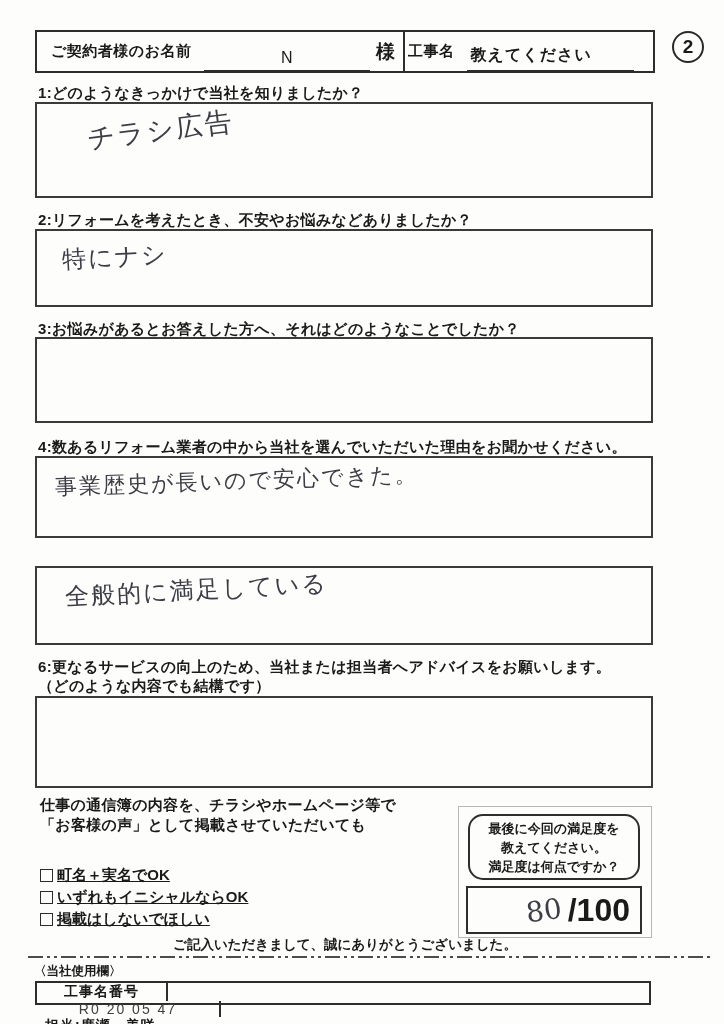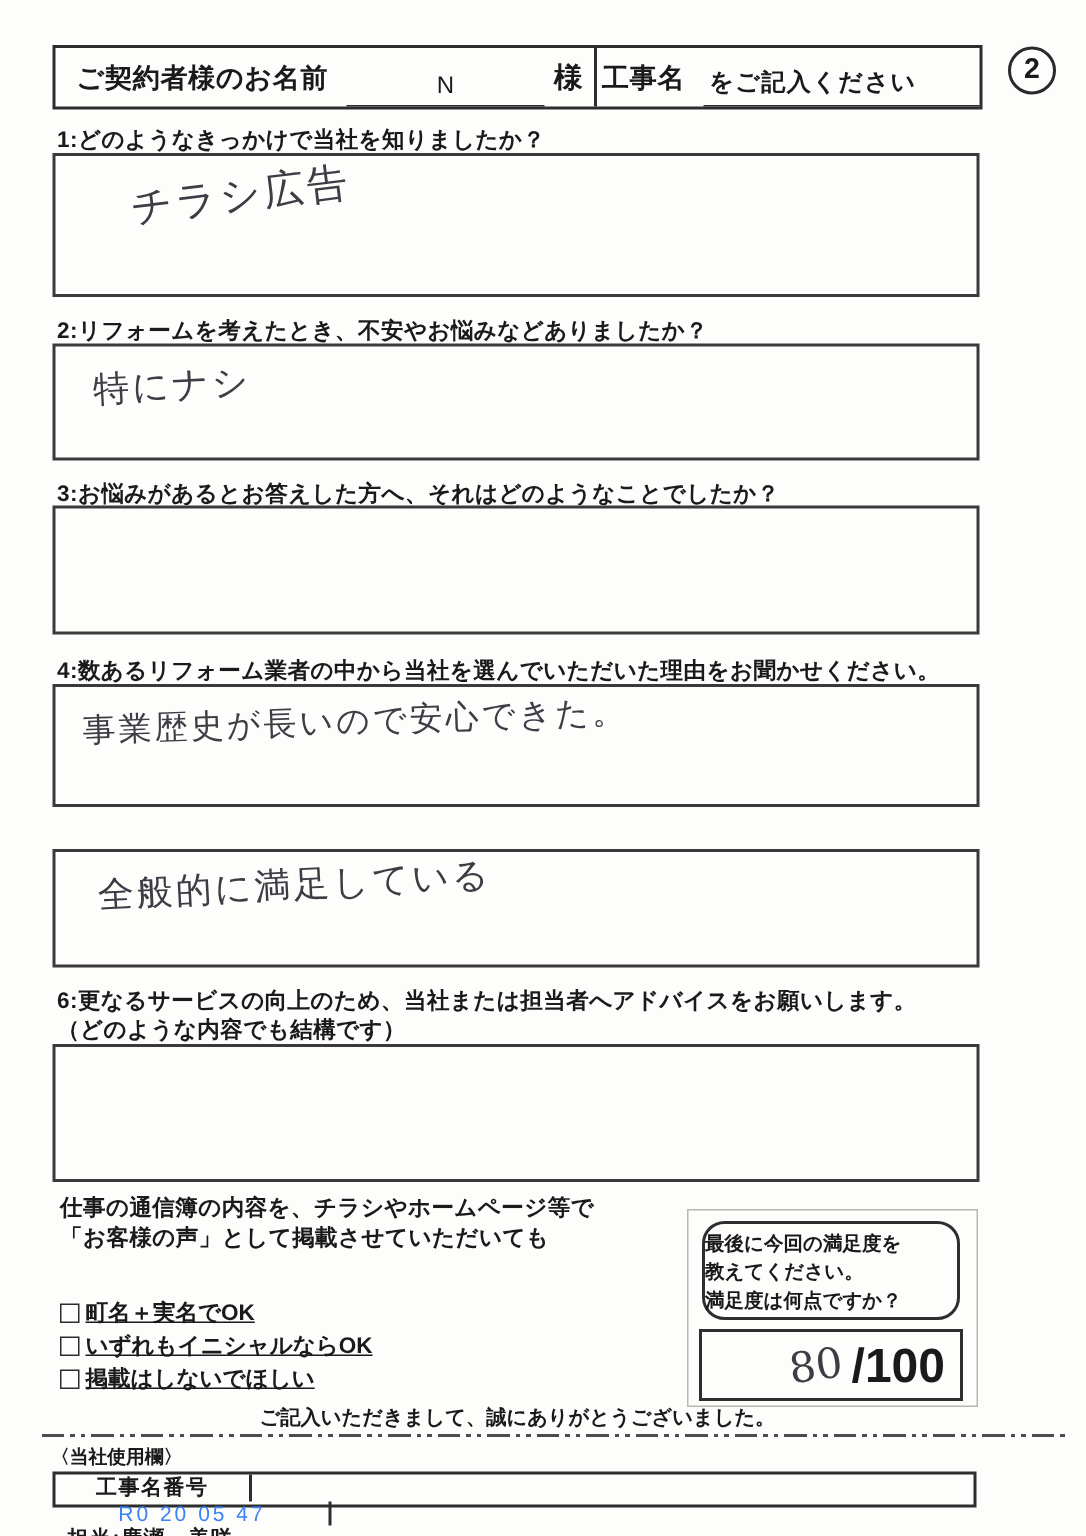--- a/index.html
+++ b/index.html
@@ -18,21 +18,21 @@
   
   .header-box {
     left: 35px; top: 30px; width: 620px; height: 43px;
     border: 2px solid #2d2d2d;
     display: flex; align-items: stretch;
     background: #fdfdfc;
   }
   .header-cell { display: flex; align-items: center; }
   .header-cell.left { width: 368px; border-right: 2px solid #2d2d2d; padding-left: 14px; }
   .header-cell.right { flex: 1; padding-left: 3px; }
-  .hdr-label { font-size: 18px; font-weight: 700; letter-spacing: .5px; white-space: nowrap; text-align: right; }
+  .hdr-label { font-size: 15px; font-weight: 700; letter-spacing: .5px; white-space: nowrap; text-align: right; }
   .name-underline {
     flex: 1; margin: 0 6px 0 12px; align-self: flex-end;
     border-bottom: 1.5px solid #2d2d2d;
     text-align: center; font-size: 16px; padding-bottom: 3px;
   }
   .honorific { font-size: 19px; font-weight: 700; margin-right: 8px; align-self: center; }
   .work-underline {
     margin-left: 12px; align-self: flex-end;
     border-bottom: 1.5px solid #2d2d2d;
     font-size: 16px; font-weight: 700; letter-spacing: 1px;
@@ -64,21 +64,21 @@
     width: 13px; height: 13px; border: 1.7px solid #2c2c2c;
     margin-right: 4px; flex: none; background: #fdfdfc;
   }
   .cb .tick { position: absolute; left: -7px; top: -26px; overflow: visible; }
 
   
   .sat-outer { left: 458px; top: 806px; width: 194px; height: 132px; border: 1.5px solid #b7b7b3; }
   .sat-bubble {
     left: 468px; top: 814px; width: 172px; height: 66px;
     border: 2px solid #2e2e2e; border-radius: 15px;
-    display: flex; flex-direction: column; align-items: flex-start; justify-content: center;
+    display: flex; flex-direction: column; align-items: center; justify-content: center;
     font-size: 13px; font-weight: 700; line-height: 19px; text-align: center;
   }
   .sat-score {
     left: 466px; top: 886px; width: 176px; height: 48px;
     border: 2px solid #2e2e2e;
     display: flex; align-items: center; justify-content: flex-end;
     padding-right: 10px;
   }
   .score-hw { font-size: 28px; transform: rotate(-8deg); margin-right: 6px; letter-spacing: 0; }
   .score-denom { font-size: 32px; font-weight: 700; letter-spacing: 0; }
@@ -94,37 +94,37 @@
   }
   .internal-label { left: 34px; top: 963px; font-size: 12.5px; font-weight: 600; }
   .footer-table {
     left: 35px; top: 981px; width: 616px; height: 24px;
     border: 2px solid #2d2d2d; display: flex; align-items: stretch;
     font-size: 14px;
     flex-direction: column;
   }
   .ft-cell { display: flex; align-items: center; }
   .ft-cell.c1 { width: 131px; justify-content: center; font-weight: 700; border-right: 2px solid #2d2d2d; letter-spacing: 1px; }
-  .ft-cell.c2 { width: 184px; justify-content: center; border-right: 2px solid #2d2d2d; letter-spacing: 2px; color: #3b82f6; }
+  .ft-cell.c2 { width: 184px; justify-content: center; border-right: 2px solid #2d2d2d; letter-spacing: 2px; color: #404040; }
   .ft-cell.c3 { flex: 1; padding-left: 8px; font-weight: 700; letter-spacing: 1px; }
 </style>
 </head>
 <body>
 
 <div class="page">
 
   <div class="abs header-box">
     <div class="header-cell left">
       <span class="hdr-label">ご契約者様のお名前</span>
       <span class="name-underline">N</span>
       <span class="honorific">様</span>
     </div>
     <div class="header-cell right">
       <span class="hdr-label">工事名</span>
-      <span class="work-underline">をご記入ください</span>
+      <span class="work-underline">教えてください</span>
     </div>
   </div>
   <div class="abs page-number">2</div>
 
   <div class="abs q-label" style="top:84px">1:どのようなきっかけで当社を知りましたか？</div>
   <div class="abs q-box" style="top:102px;height:96px">
     <div class="hw" style="position:absolute;left:50px;top:8px;font-size:27px;transform:rotate(-7deg)">チラシ広告</div>
   </div>
 
   <div class="abs q-label" style="top:211px">2:リフォームを考えたとき、不安やお悩みなどありましたか？</div>

